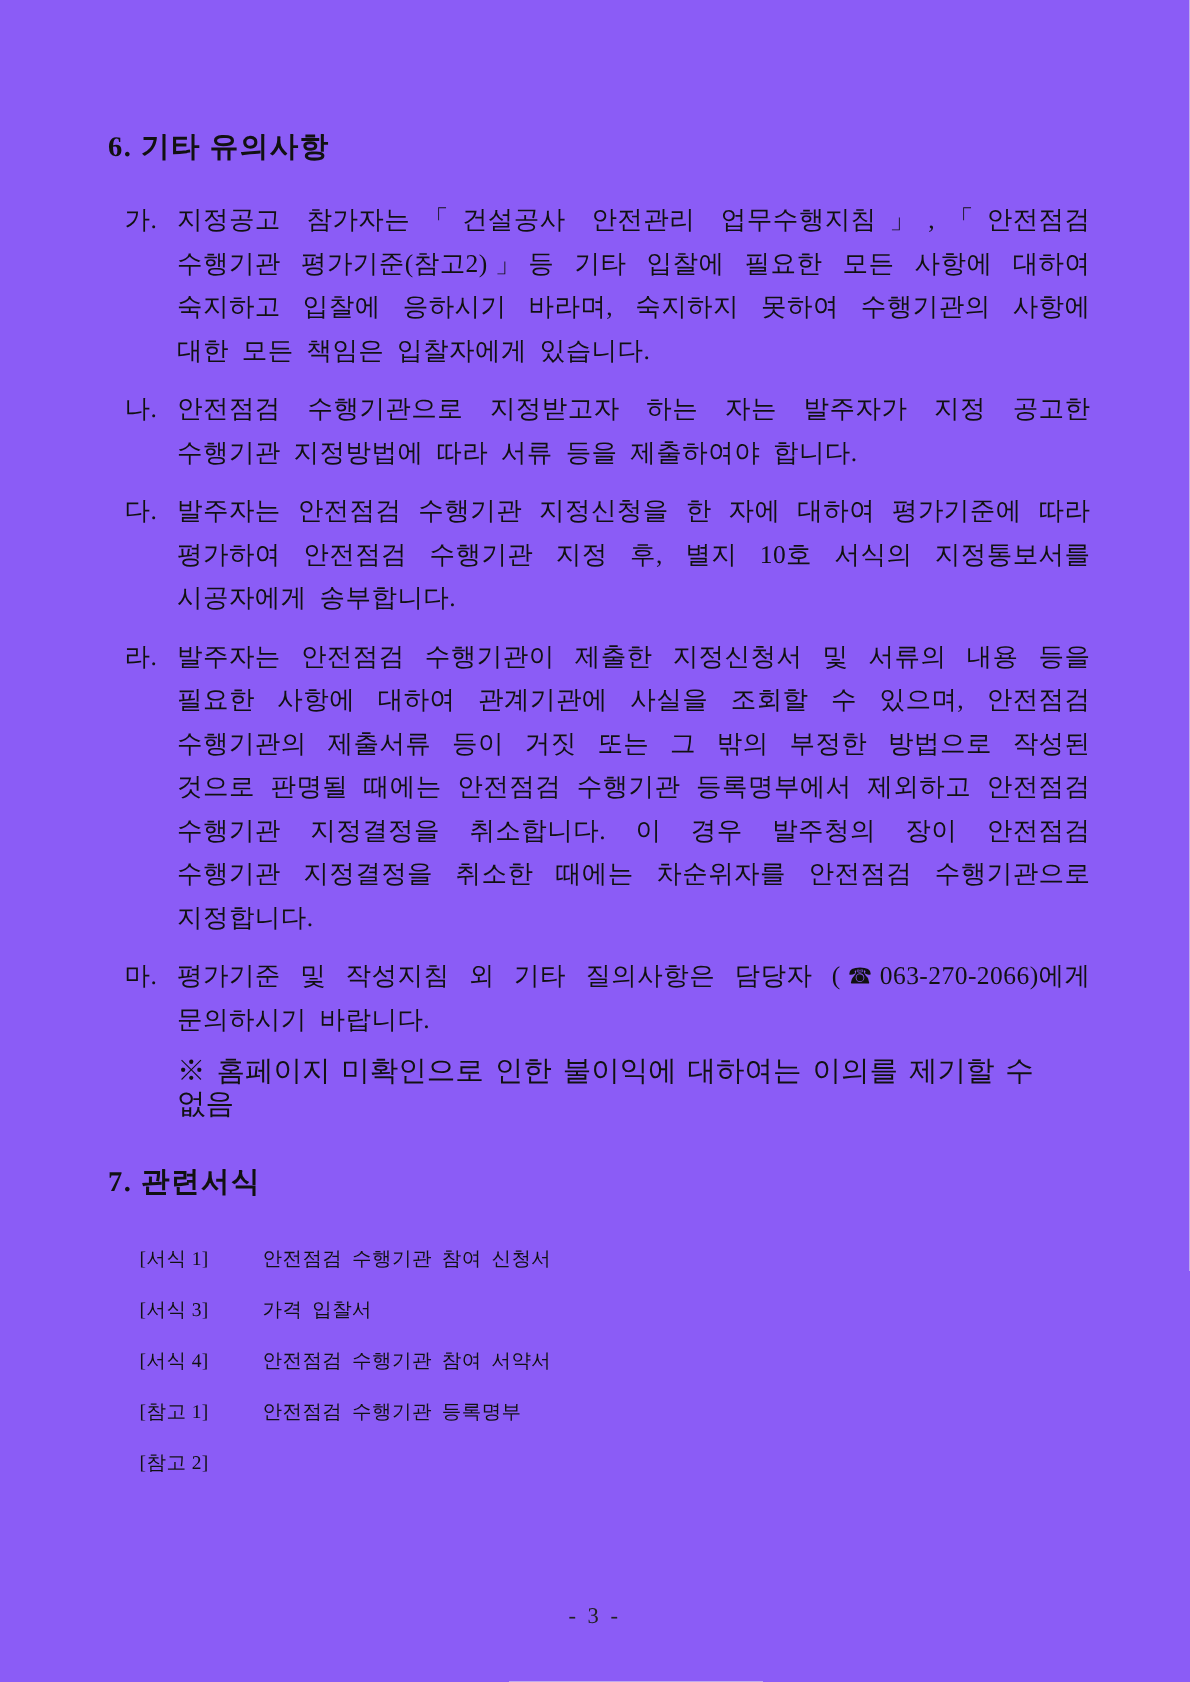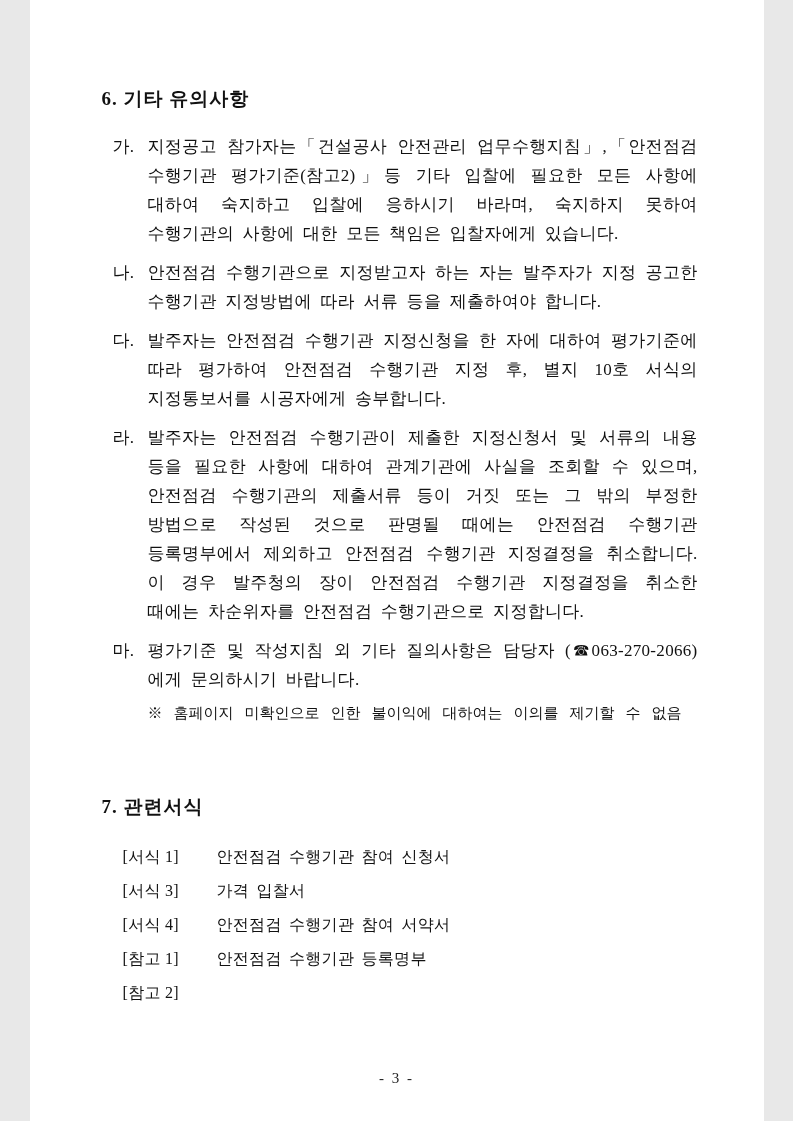--- a/index.html
+++ b/index.html
@@ -1,22 +1,22 @@
 <!DOCTYPE html>
 <html lang="ko"><head>
 <meta charset="utf-8">
 <style>
   * { margin: 0; padding: 0; box-sizing: border-box; }
   html, body { background: #e8e8e8; }
   .page {
     position: relative;
-    width: 734px;
+    width: 793px;
     height: 1121px;
     margin: 0 auto;
-    background: #ffffff;
+    background: #8b5cf6;
     color: #111111;
     font-family: "Liberation Serif", "DejaVu Serif", serif;
     overflow: hidden;
   }
   .content {
     position: absolute;
     top: 86px;
     left: 72px;
     right: 66px;
   }
@@ -39,36 +39,35 @@
     flex: 0 0 35px;
     white-space: nowrap;
   }
   .clause-text {
     flex: 1;
     text-align: justify;
     word-break: keep-all;
     word-spacing: 4px;
   }
   .note {
-    font-family: Liberation Mono, monospace;
-    font-size: 15px;
+    font-family: Liberation Sans, sans-serif;
+    font-size: 19px;
     line-height: 22px;
     padding-left: 46px;
     margin-top: 1px;
     word-spacing: 2px;
     word-break: keep-all;
   }
-  .section7 { margin-top: 68px; }
+  .section7 { margin-top: 28px; }
   .forms { padding-left: 21px; margin-top: 16px; }
   .form-item {
     display: flex;
-    font-size: 16px;
+    font-size: 13px;
     line-height: 34px;
     letter-spacing: 0.3px;
-    gap: 12px;
   }
   .form-label { flex: 0 0 82px; white-space: nowrap; }
   .form-title { word-spacing: 3px; word-break: keep-all; }
   .page-number {
     position: absolute;
     bottom: 34px;
     left: 0;
     width: 100%;
     text-align: center;
     font-size: 15px;

